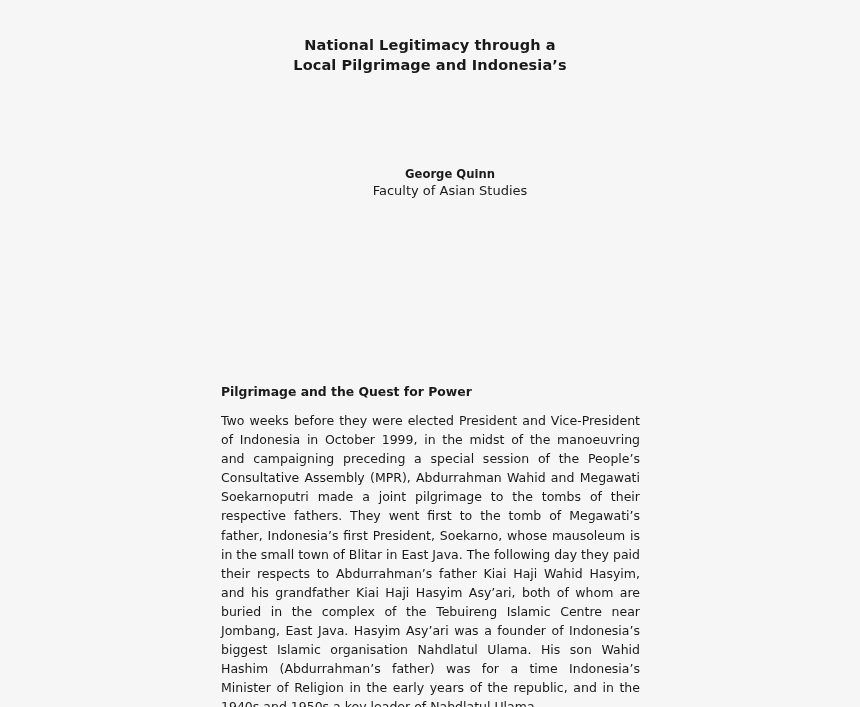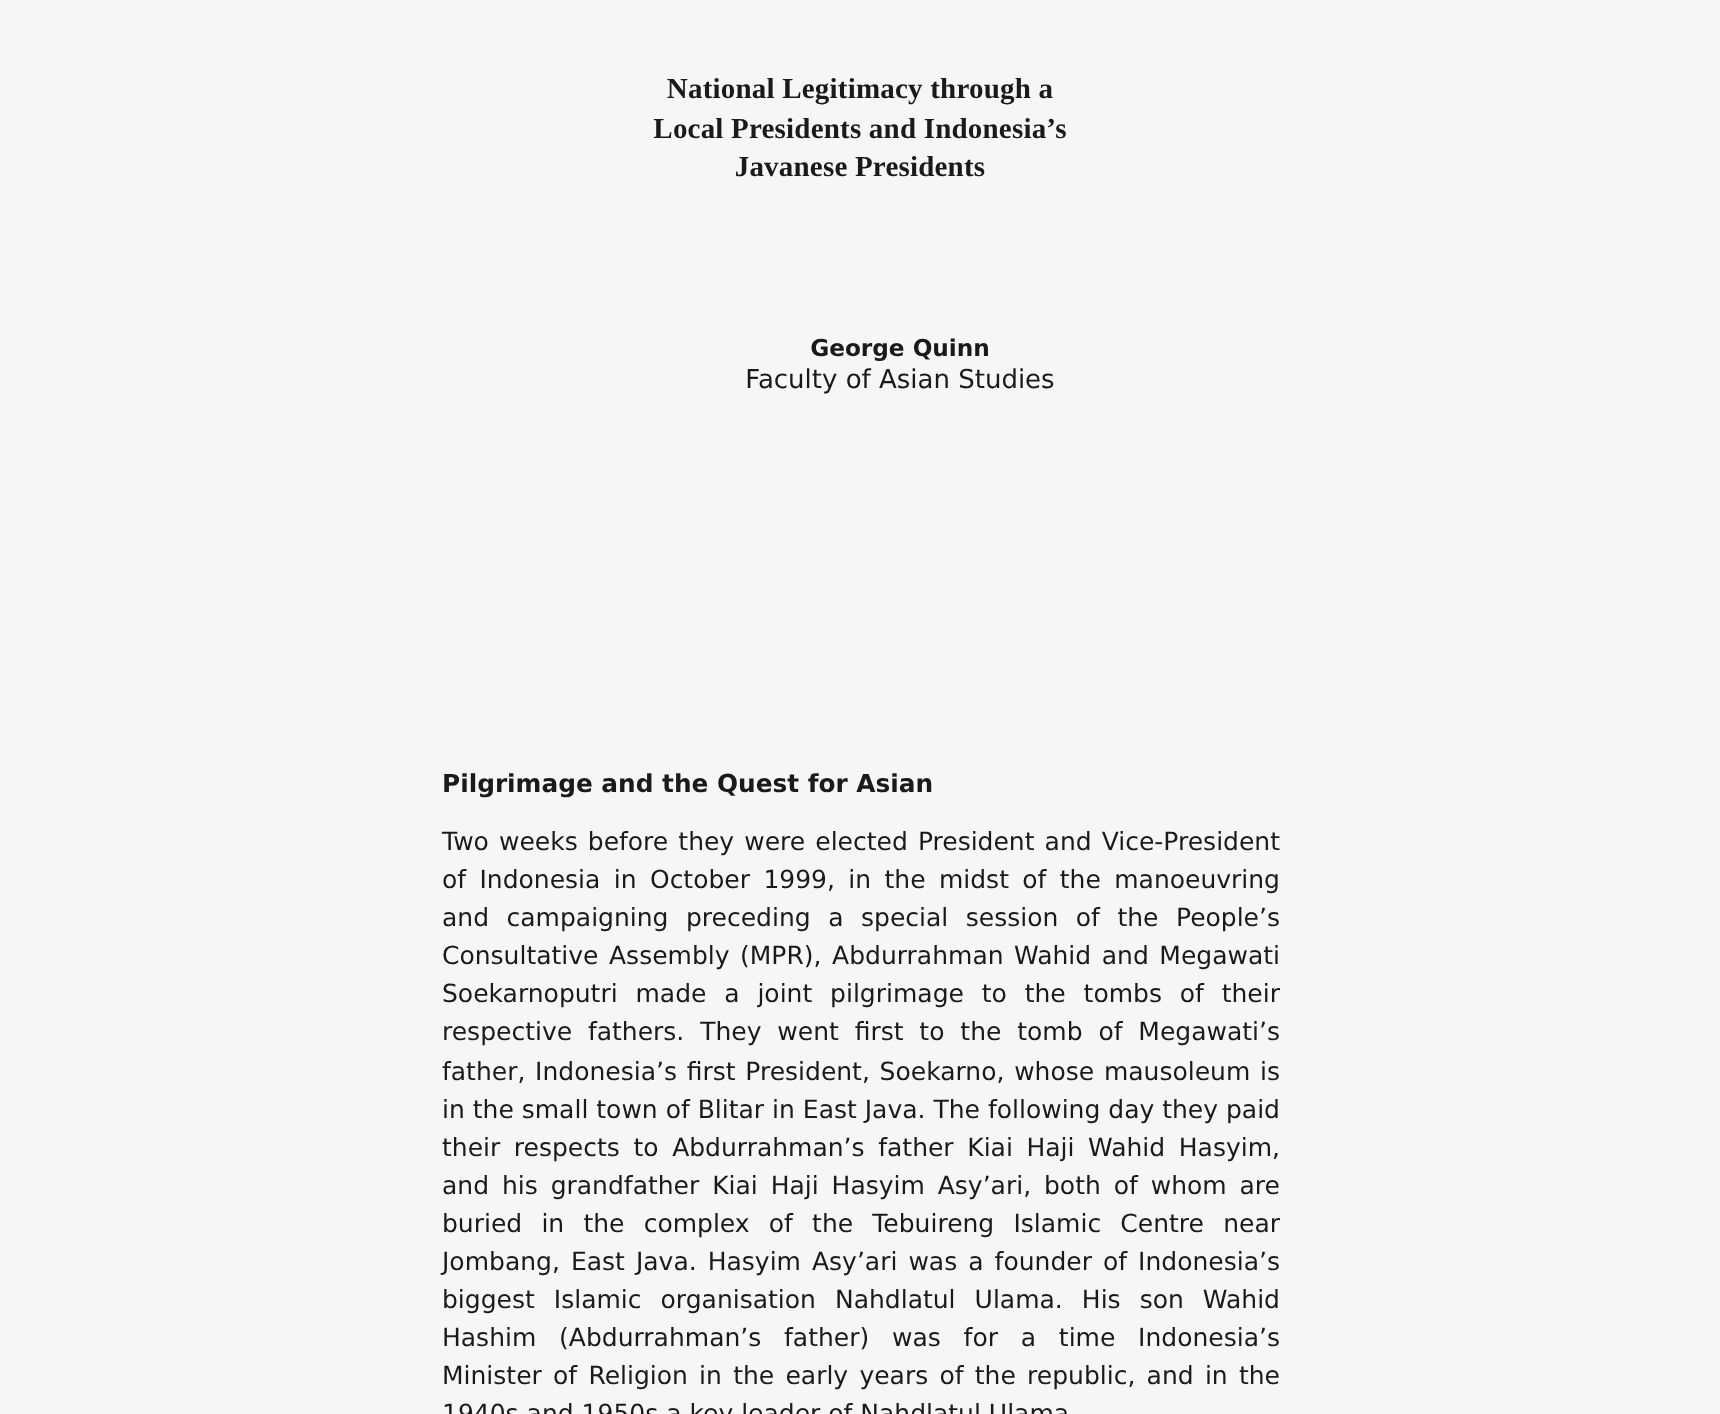--- a/index.html
+++ b/index.html
@@ -23,21 +23,20 @@
     box-sizing: border-box;
   }
 
   
   .title-block {
     position: absolute;
     left: 0;
     top: 36px;
     width: 860px;
     text-align: center;
-    font-family: Liberation Serif, serif;
   }
   .title-line {
     font-size: 14.5px;
     font-weight: bold;
     line-height: 19.5px;
     letter-spacing: 0.1px;
   }
 
   
   .author-block {
@@ -99,29 +98,28 @@
     margin: 0;
   }
 </style>
 </head>
 <body>
 
 <div class="page">
 
   <div class="title-block">
     <div class="title-line">National Legitimacy through a</div>
-    <div class="title-line">Local Presidents and Indonesia’s</div>
-    <div class="title-line">Javanese Presidents</div>
+    <div class="title-line">Local Pilgrimage and Indonesia’s</div>
   </div>
 
   <div class="author-block">
     <div class="author-name">George Quinn</div>
     <div class="author-affil">Faculty of Asian Studies</div>
   </div>
 
 
-  <div class="section-heading">Pilgrimage and the Quest for Asian</div>
+  <div class="section-heading">Pilgrimage and the Quest for Power</div>
 
   <div class="body-block">
     <p>Two weeks before they were elected President and Vice-President of Indonesia in October 1999, in the midst of the manoeuvring and campaigning preceding a special session of the People’s Consultative Assembly (MPR), Abdurrahman Wahid and Megawati Soekarnoputri made a joint pilgrimage to the tombs of their respective fathers. They went first to the tomb of Megawati’s father, Indonesia’s first President, Soekarno, whose mausoleum is in the small town of Blitar in East Java. The following day they paid their respects to Abdurrahman’s father Kiai Haji Wahid Hasyim, and his grandfather Kiai Haji Hasyim Asy’ari, both of whom are buried in the complex of the Tebuireng Islamic Centre near Jombang, East Java. Hasyim Asy’ari was a founder of Indonesia’s biggest Islamic organisation Nahdlatul Ulama. His son Wahid Hashim (Abdurrahman’s father) was for a time Indonesia’s Minister of Religion in the early years of the republic, and in the 1940s and 1950s a key leader of Nahdlatul Ulama.</p>
   </div>
 
 </div>
 
 </body></html>

